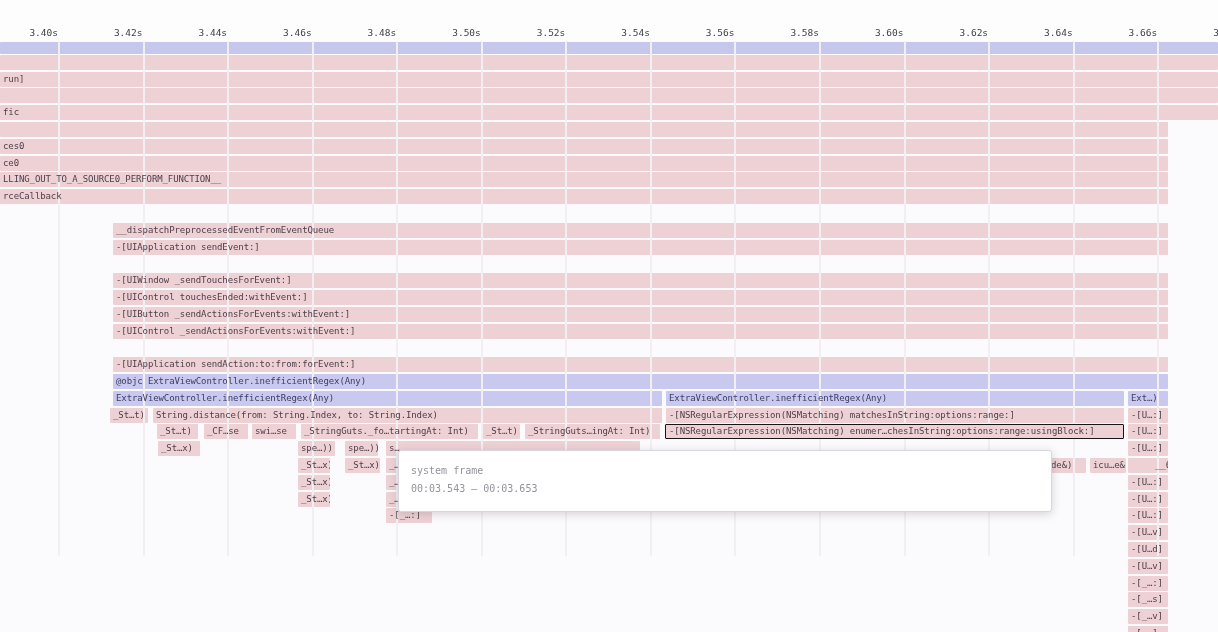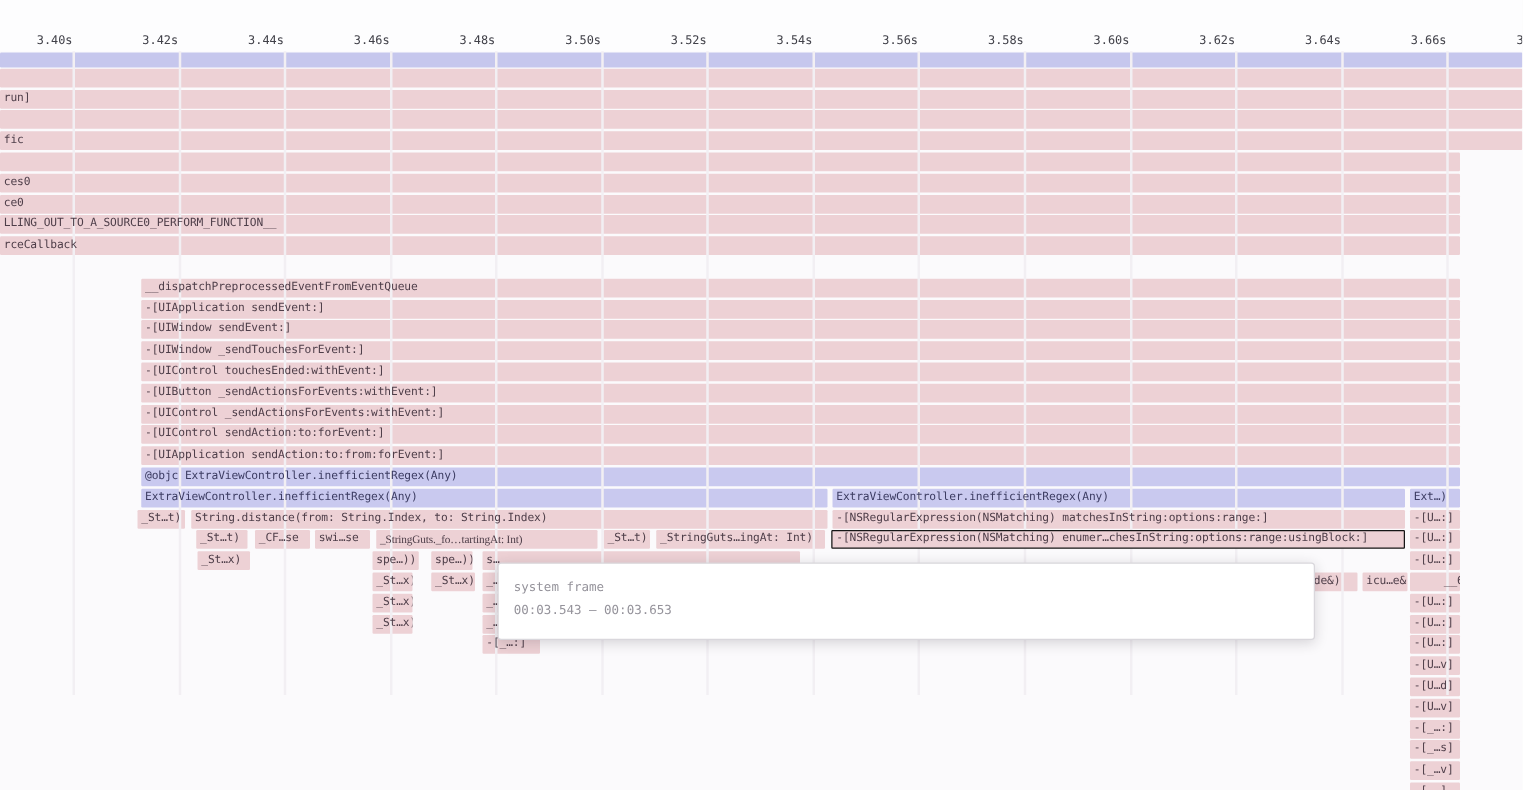--- a/index.html
+++ b/index.html
@@ -79,38 +79,32 @@
       </div>
       <div class="bar pink" style="left: 0px; top: 189.2px; width: 1168px; height: 15px;">
         <span style="line-height: 15px;">rceCallback</span>
       </div>
       <div class="bar pink" style="left: 113px; top: 222.8px; width: 1055px; height: 15px;">
         <span style="line-height: 15px;">__dispatchPreprocessedEventFromEventQueue</span>
       </div>
       <div class="bar pink" style="left: 113px; top: 239.6px; width: 1055px; height: 15px;">
         <span style="line-height: 15px;">-[UIApplication sendEvent:]</span>
       </div>
-      <div class="bar pink" style="left: 113px; top: 256.4px; width: 1055px; height: 15px;">
-        <span style="line-height: 15px;">-[UIWindow sendEvent:]</span>
-      </div>
       <div class="bar pink" style="left: 113px; top: 273.2px; width: 1055px; height: 15px;">
         <span style="line-height: 15px;">-[UIWindow _sendTouchesForEvent:]</span>
       </div>
       <div class="bar pink" style="left: 113px; top: 290px; width: 1055px; height: 15px;">
         <span style="line-height: 15px;">-[UIControl touchesEnded:withEvent:]</span>
       </div>
       <div class="bar pink" style="left: 113px; top: 306.8px; width: 1055px; height: 15px;">
         <span style="line-height: 15px;">-[UIButton _sendActionsForEvents:withEvent:]</span>
       </div>
       <div class="bar pink" style="left: 113px; top: 323.6px; width: 1055px; height: 15px;">
         <span style="line-height: 15px;">-[UIControl _sendActionsForEvents:withEvent:]</span>
       </div>
-      <div class="bar pink" style="left: 113px; top: 340.4px; width: 1055px; height: 15px;">
-        <span style="line-height: 15px;">-[UIControl sendAction:to:forEvent:]</span>
-      </div>
       <div class="bar pink" style="left: 113px; top: 357.2px; width: 1055px; height: 15px;">
         <span style="line-height: 15px;">-[UIApplication sendAction:to:from:forEvent:]</span>
       </div>
       <div class="bar purple" style="left: 113px; top: 374px; width: 1055px; height: 15px;">
         <span style="line-height: 15px;">@objc ExtraViewController.inefficientRegex(Any)</span>
       </div>
       <div class="bar purple" style="left: 113px; top: 390.8px; width: 549px; height: 15px;">
         <span style="line-height: 15px;">ExtraViewController.inefficientRegex(Any)</span>
       </div>
       <div class="bar purple" style="left: 666px; top: 390.8px; width: 458px; height: 15px;">
@@ -133,21 +127,21 @@
       </div>
       <div class="bar pink" style="left: 157px; top: 424.4px; width: 41px; height: 15px;">
         <span style="line-height: 15px;">_St…t)</span>
       </div>
       <div class="bar pink" style="left: 204px; top: 424.4px; width: 44px; height: 15px;">
         <span style="line-height: 15px;">_CF…se</span>
       </div>
       <div class="bar pink" style="left: 252px; top: 424.4px; width: 44px; height: 15px;">
         <span style="line-height: 15px;">swi…se</span>
       </div>
-      <div class="bar pink" style="left: 301px; top: 424.4px; width: 177px; height: 15px; font-family: Liberation Serif, serif;">
+      <div class="bar pink" style="left: 301px; top: 424.4px; width: 177px; height: 15px;">
         <span style="line-height: 15px;">_StringGuts._fo…tartingAt: Int)</span>
       </div>
       <div class="bar pink" style="left: 483px; top: 424.4px; width: 37px; height: 15px;">
         <span style="line-height: 15px;">_St…t)</span>
       </div>
       <div class="bar pink" style="left: 525px; top: 424.4px; width: 135px; height: 15px;">
         <span style="line-height: 15px;">_StringGuts…ingAt: Int)</span>
       </div>
       <div class="bar pink sel" style="left: 665px; top: 424.4px; width: 459px; height: 15px;">
         <span style="line-height: 12px;">-[NSRegularExpression(NSMatching) enumer…chesInString:options:range:usingBlock:]</span>

